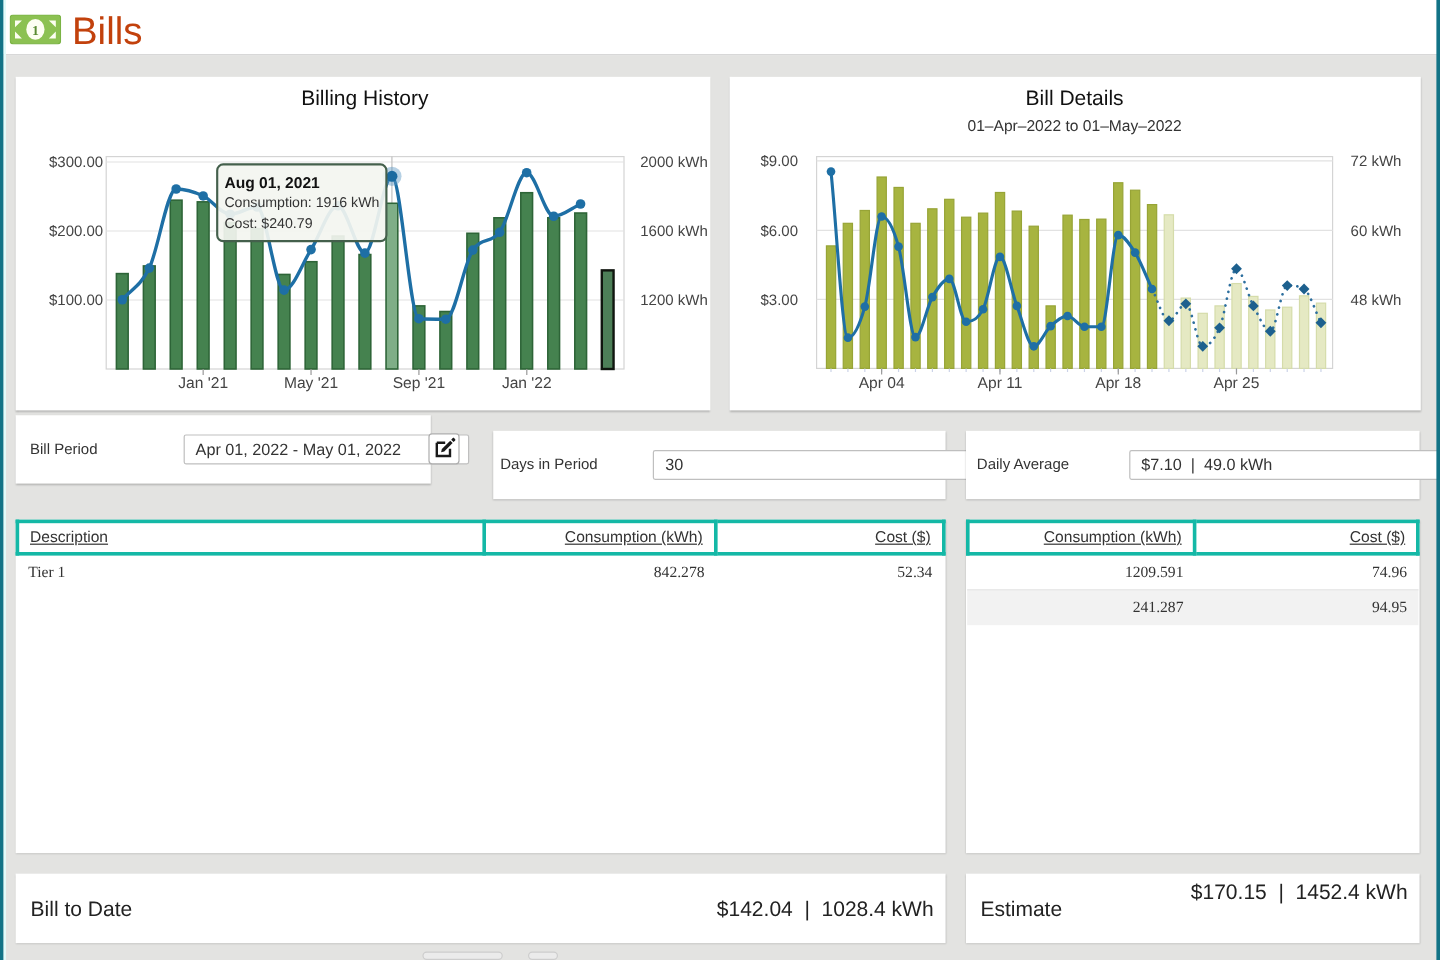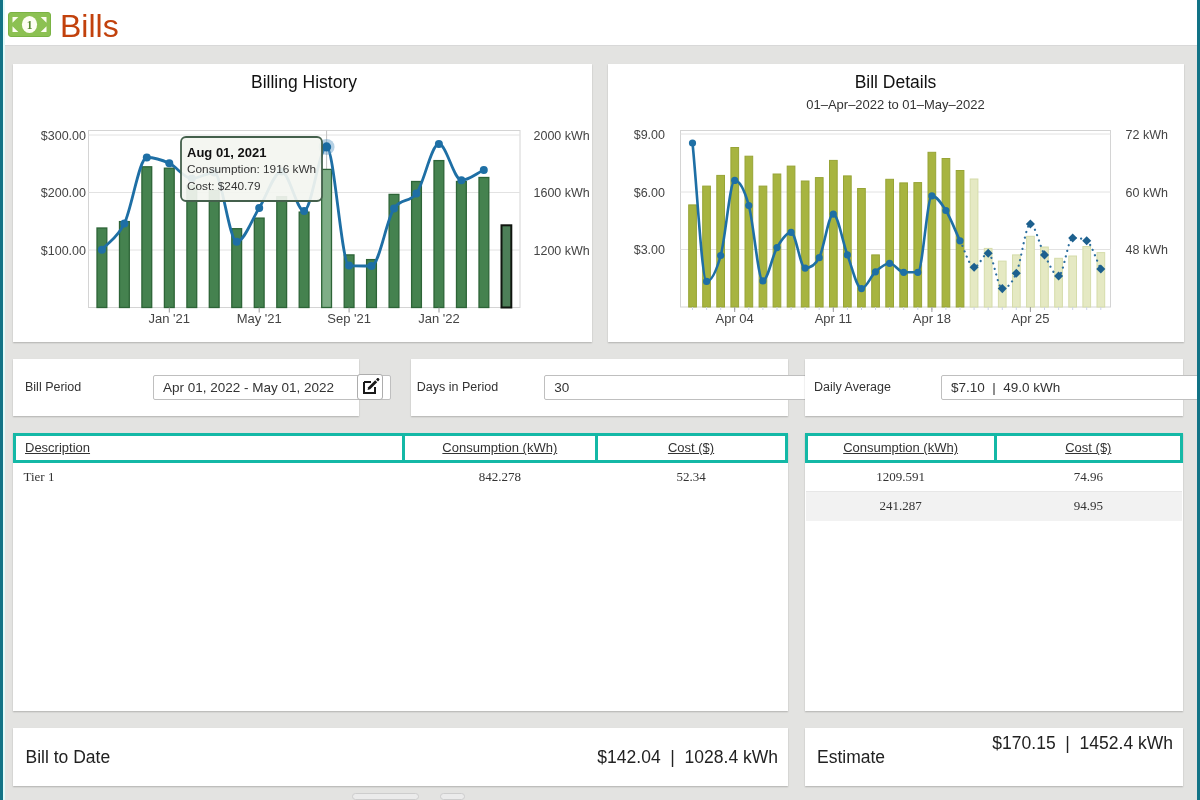--- a/index.html
+++ b/index.html
@@ -10,21 +10,21 @@
 .stripeR { position:absolute; left:1197px; top:0; width:3px; height:800px; background:#127386; z-index:20; }
 .header { position:absolute; left:0; top:0; width:1200px; height:45.5px; background:#fff; border-bottom:1px solid #d8d8d8; }
 .htitle { position:absolute; left:60px; top:7.5px; font-size:32px; color:#c2410c; }
 .panel { position:absolute; background:#fff; box-shadow:0 1px 1.5px rgba(0,0,0,0.22); }
 .lbl { font-size:12.5px; color:#333; }
 .ibox { position:absolute; border:1px solid #bfbfbf; border-radius:2px; background:#fff; font-size:13.5px; color:#333; line-height:23px; padding-left:9px;margin-left:41px; }
 table.tbl { border-collapse:collapse; width:100%; font-size:13px; color:#333; table-layout:fixed; }
 table.tbl th { font-weight:normal; border:3px solid #14b8a6; height:27px; padding:0 9px; background:#fff;text-decoration:underline; }
 table.tbl td { height:30px; padding:0 9px; border-top:1px solid #e7e7e7;font-family:Liberation Serif, serif; }
 table.tbl tr.alt td { background:#f2f2f2; }
-.num { text-align:center;margin-left:44px; }
+.num { text-align:right;margin-left:44px; }
 .botrow { font-size:17.5px; color:#222; }
 </style>
 </head>
 <body>
 <div class="stripeL"></div>
 <div class="stripeL2"></div>
 <div class="stripeR"></div>
 <div class="header">
   <svg style="position:absolute;left:8px;top:12px" width="43" height="25" viewBox="0 0 43 25">
     <rect x="0.5" y="0.5" width="42" height="24" rx="2.5" fill="#8cc152" stroke="#7ab344"></rect>
@@ -217,21 +217,21 @@
 <text x="422.4" y="259" text-anchor="middle" font-size="13" fill="#444" font-family="Liberation Sans, sans-serif">Apr 25</text>
 <text x="57" y="74.5" text-anchor="end" font-size="12.5" fill="#444" font-family="Liberation Sans, sans-serif">$9.00</text>
 <text x="57" y="132.5" text-anchor="end" font-size="12.5" fill="#444" font-family="Liberation Sans, sans-serif">$6.00</text>
 <text x="57" y="190.0" text-anchor="end" font-size="12.5" fill="#444" font-family="Liberation Sans, sans-serif">$3.00</text>
 <text x="517.5" y="74.5" font-size="12.5" fill="#444" font-family="Liberation Sans, sans-serif">72 kWh</text>
 <text x="517.5" y="132.5" font-size="12.5" fill="#444" font-family="Liberation Sans, sans-serif">60 kWh</text>
 <text x="517.5" y="190.0" font-size="12.5" fill="#444" font-family="Liberation Sans, sans-serif">48 kWh</text>
 </svg>
 </div>
 
-<div class="panel" style="left:13px;top:359px;width:346px;height:56.5px">
+<div class="panel" style="left:13px;top:346px;width:346px;height:56.5px">
   <div class="lbl" style="position:absolute;left:12px;top:21px">Bill Period</div>
   <div class="ibox" style="left:99px;top:16px;width:238px;height:25px">Apr 01, 2022 - May 01, 2022</div>
   <div style="position:absolute;left:344px;top:15px;width:26px;height:26px;border:1px solid #adadad;border-radius:3px;background:#fff">
     <svg width="24" height="24" viewBox="0 0 24 24" style="position:absolute;left:0;top:0">
       <path d="M6,7 L13,7 M6,7 L6,18 L17,18 L17,12" fill="none" stroke="#1a1a1a" stroke-width="2"></path>
       <path d="M10.2,12.2 L17.2,5.2 L19.2,7.2 L12.2,14.2 L9.6,14.9 Z" fill="#1a1a1a"></path>
       <path d="M18,4.4 L19.3,3.1 C19.6,2.8 20.1,2.8 20.4,3.1 L21.3,4 C21.6,4.3 21.6,4.8 21.3,5.1 L20,6.4 Z" fill="#1a1a1a"></path>
     </svg>
   </div>
 </div>

